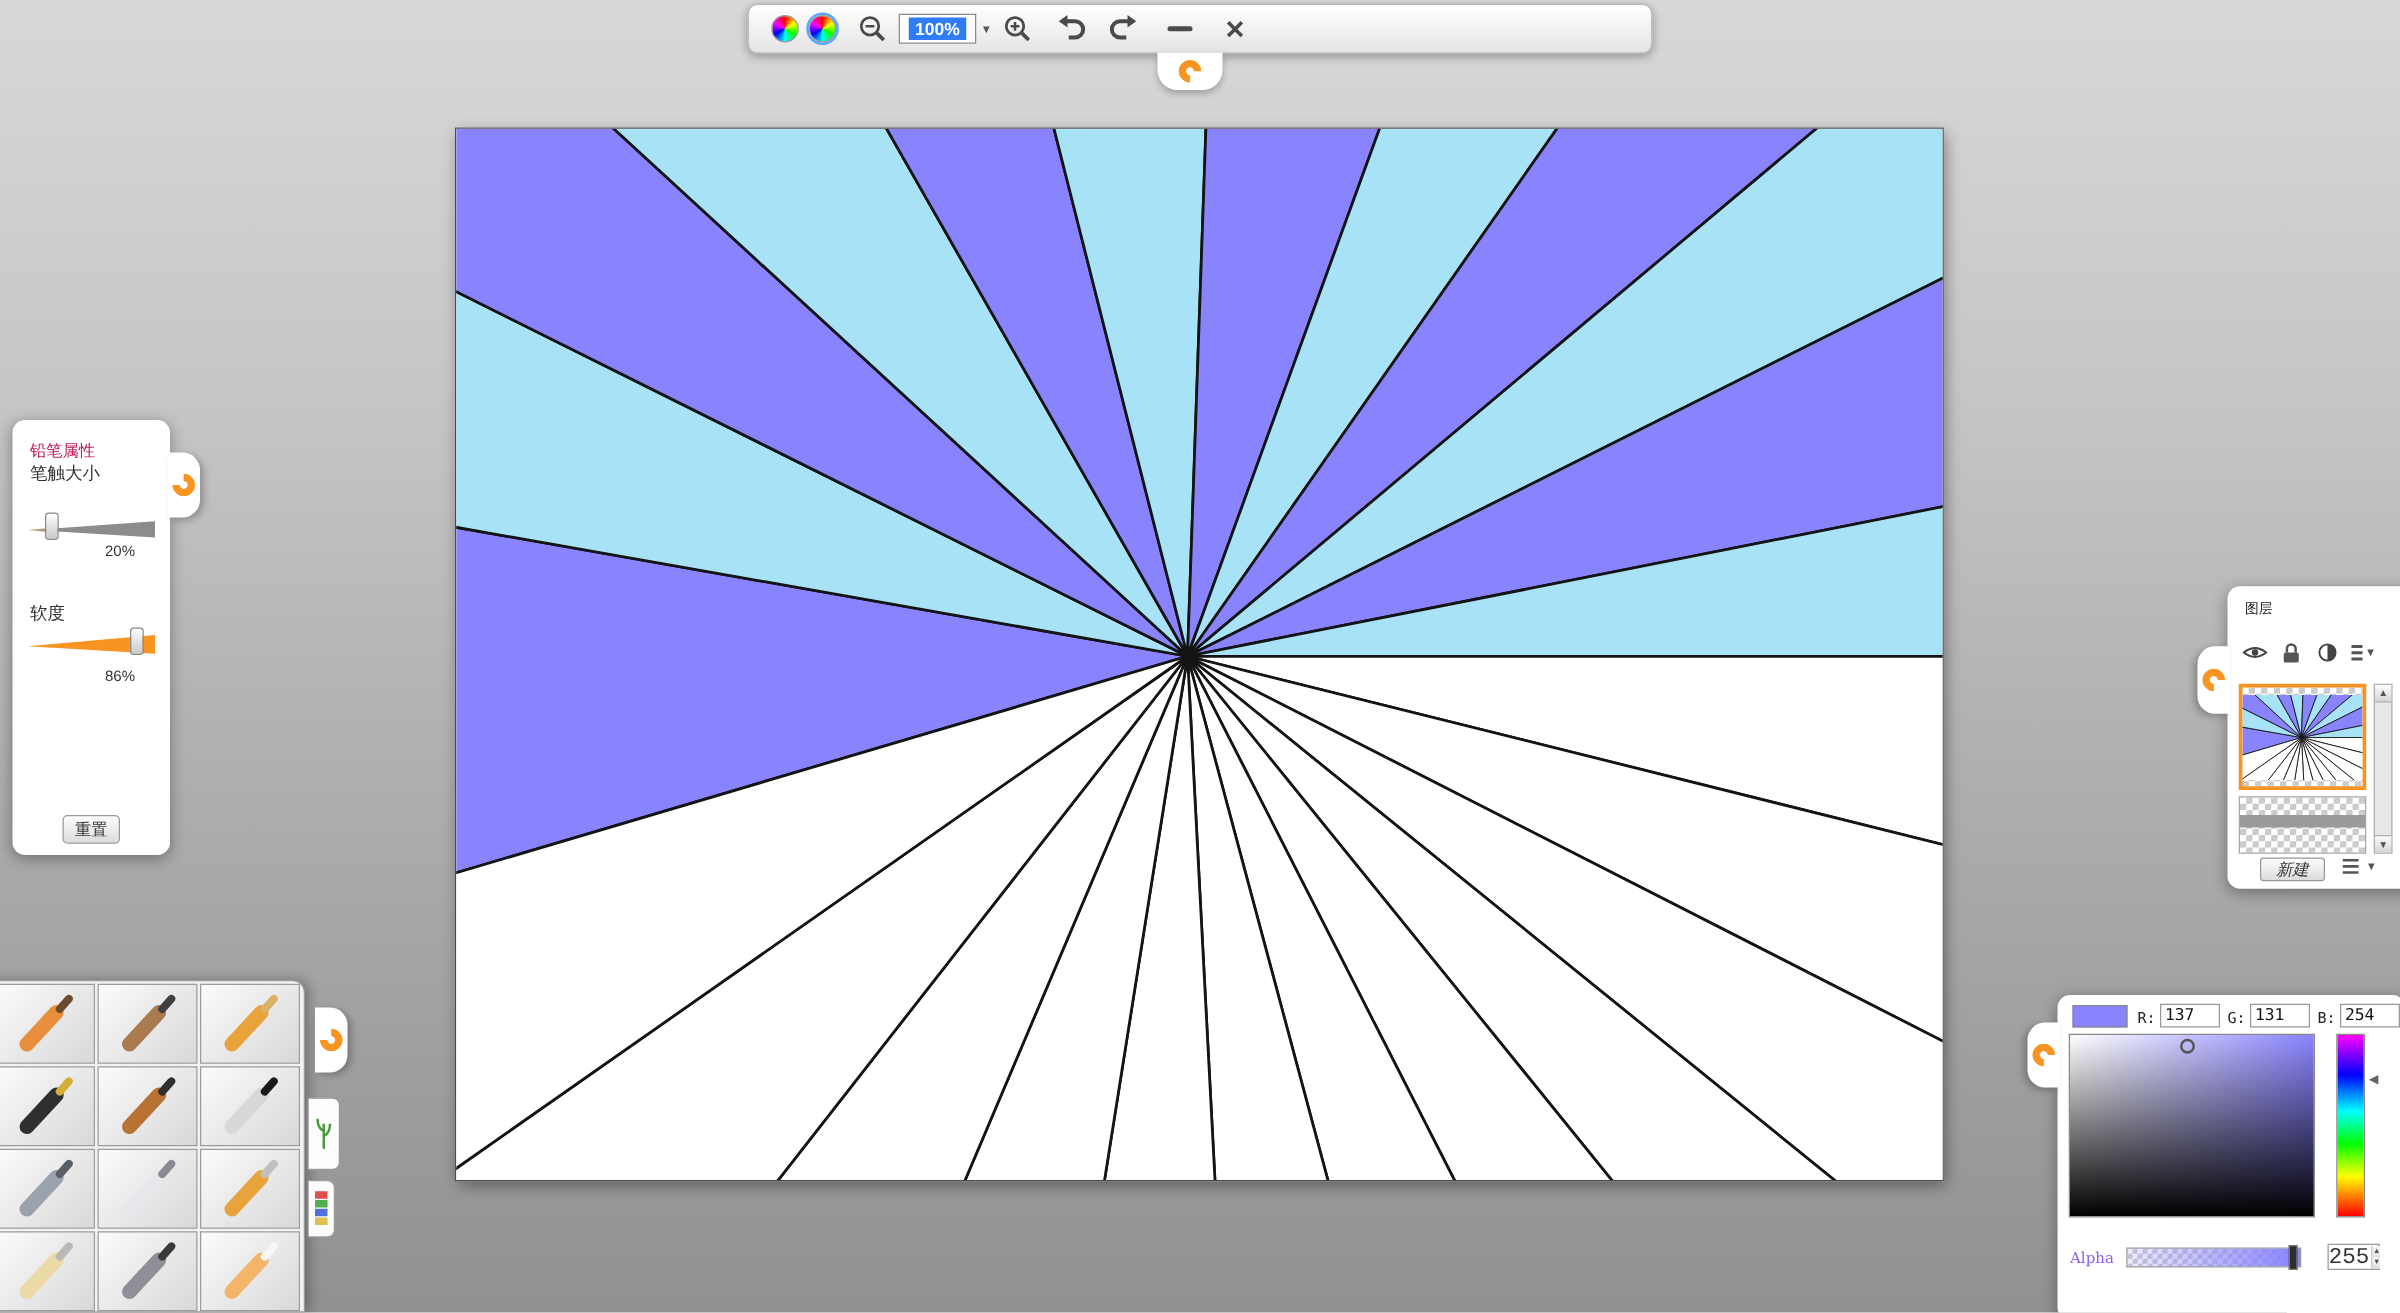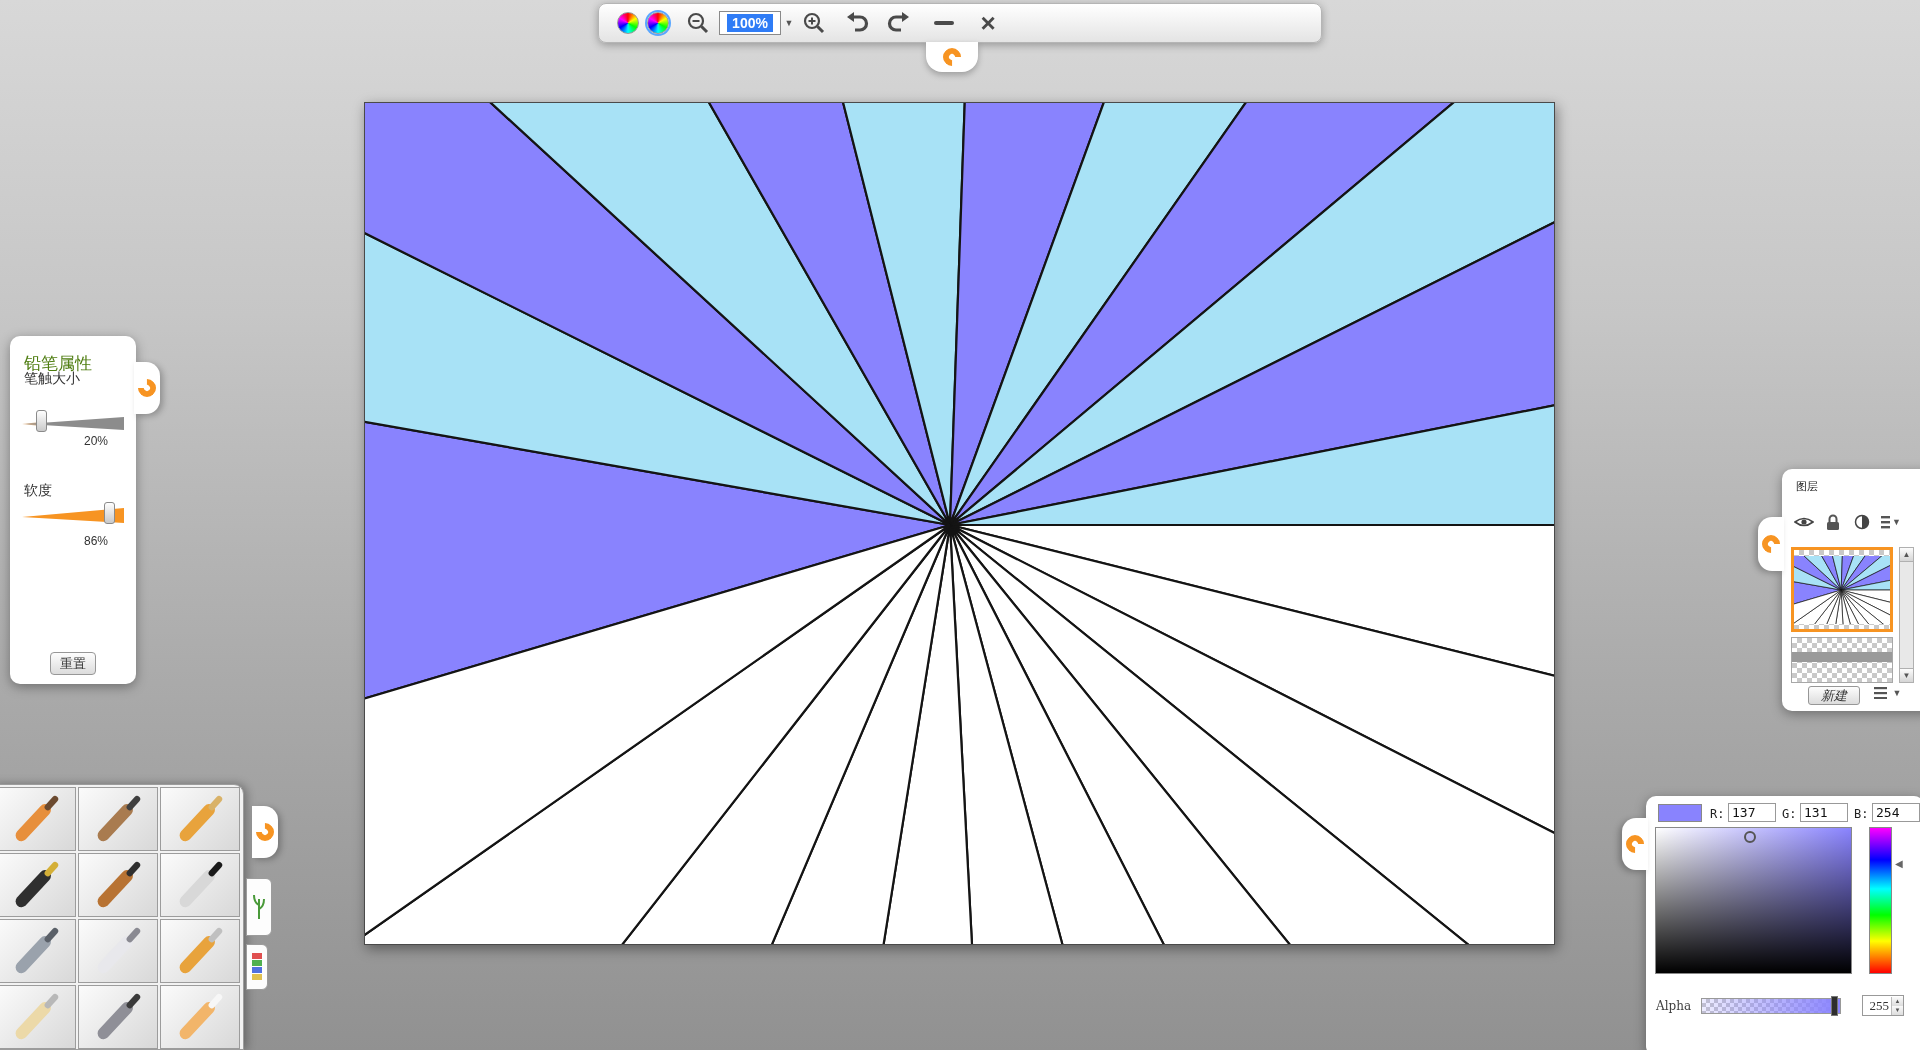--- a/index.html
+++ b/index.html
@@ -37,21 +37,21 @@
   #min-btn  { width:20px; height:4px; background:#4a4a4a; border-radius:2px; }
   #close-btn{ font-size:26px; font-weight:bold; color:#4a4a4a; line-height:22px; }
 
   
   #canvas { position:absolute; left:364px; top:102px; width:1191px; height:843px;
     background:#fff; border:1px solid #4a4a4a; overflow:hidden; box-shadow:2px 4px 12px rgba(0,0,0,.4); }
   #canvas svg { display:block; }
 
   
   #pencil-panel { left:10px; top:336px; width:126px; height:348px; }
-  #pencil-panel .pp-title { position:absolute; left:14px; top:16px; font-size:17px; color:#4d7c0f; }
+  #pencil-panel .pp-title { position:absolute; left:14px; top:16px; font-size:13px; color:#be185d; }
   .pp-label { position:absolute; left:14px; font-size:14px; color:#333; }
   .slider { position:absolute; left:12px; width:102px; height:20px; }
   .slider svg { position:absolute; left:0; top:2px; }
   .thumb { position:absolute; top:-2px; width:11px; height:22px; background:linear-gradient(#fff,#c9c9c9);
     border:1px solid #8a8a8a; border-radius:3px; }
   .pp-value { position:absolute; left:0; width:110px; text-align:right; padding-right:12px; font-size:12px; color:#333; }
   #reset-btn { position:absolute; left:40px; top:316px; width:46px; height:23px; font-size:13px; color:#333;
     background:linear-gradient(#fdfdfd,#dcdcdc); border:1px solid #979797; border-radius:4px;
     font-family:"Liberation Sans","DejaVu Sans",sans-serif; }
 
@@ -92,28 +92,28 @@
   .rgb-label { position:absolute; top:11px; font-size:12px; font-family:"DejaVu Sans Mono",monospace; color:#222; }
   .rgb-input { position:absolute; top:7px; width:48px; height:19px; border:1px solid #999; font-size:13px;
     font-family:"DejaVu Sans Mono",monospace; padding:0 3px; color:#111; }
   #sv-box { position:absolute; left:9px; top:31px; width:197px; height:147px; border:1px solid #888;
     background:linear-gradient(to bottom,rgba(0,0,0,0),#000), linear-gradient(to right,#fff,#8983fe); }
   #sv-cursor { position:absolute; left:calc(48% - 6px); top:3px; width:12px; height:12px; border:2px solid #555;
     border-radius:50%; background:transparent; }
   #hue-strip { position:absolute; left:223px; top:31px; width:23px; height:147px; border:1px solid #888;
     background:linear-gradient(#ff00ff,#0000ff 22%,#00ffff 42%,#00ff00 60%,#ffff00 78%,#ff0000); }
   #hue-marker { position:absolute; left:249px; top:62px; font-size:10px; color:#666; }
-  #alpha-label { position:absolute; left:10px; top:203px; font-size:12px; font-family:"DejaVu Serif","Liberation Serif",serif; color:#404040; }
+  #alpha-label { position:absolute; left:10px; top:203px; font-size:12px; font-family:"DejaVu Serif","Liberation Serif",serif; color:#8b5cf6; }
   #alpha-track { position:absolute; left:55px; top:202px; width:140px; height:16px; border:1px solid #999;
     background-size:8px 8px; background-position:0 0,4px 4px; }
   #alpha-fill { position:absolute; inset:0; background:linear-gradient(to right,rgba(137,131,254,.15),rgba(137,131,254,1)); }
   #alpha-handle { position:absolute; right:2px; top:-3px; width:7px; height:20px; background:#2e2e2e; border:1px solid #777; }
   #alpha-spin { position:absolute; left:216px; top:199px; width:42px; height:21px; border:1px solid #999; background:#fff;
     display:flex; align-items:center; }
-  #alpha-spin .val { flex:1; text-align:right; font-size:13px; padding-right:2px; font-family:Liberation Serif, serif; }
+  #alpha-spin .val { flex:1; text-align:right; font-size:18px; padding-right:2px; font-family:Liberation Mono, monospace; }
   #alpha-spin .arrows { width:12px; display:flex; flex-direction:column; border-left:1px solid #bbb; }
   #alpha-spin .arrows span { font-size:6px; line-height:9px; text-align:center; color:#555; background:linear-gradient(#fafafa,#ddd); }
 </style>
 </head>
 <body>
 
 <div id="toolbar">
 
   <div class="round-icon"></div>
   <div class="round-icon sel"></div>

